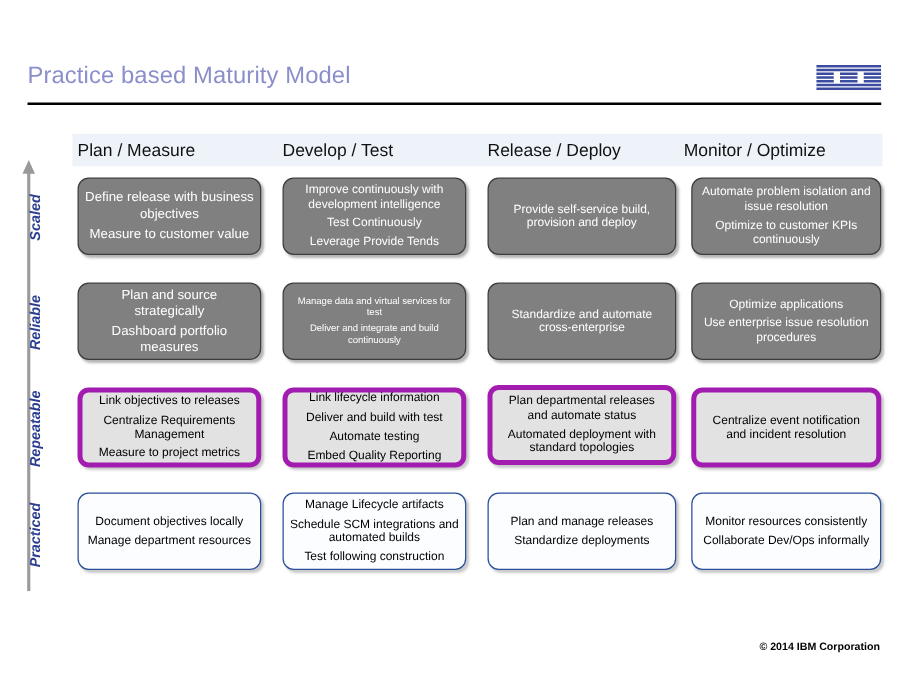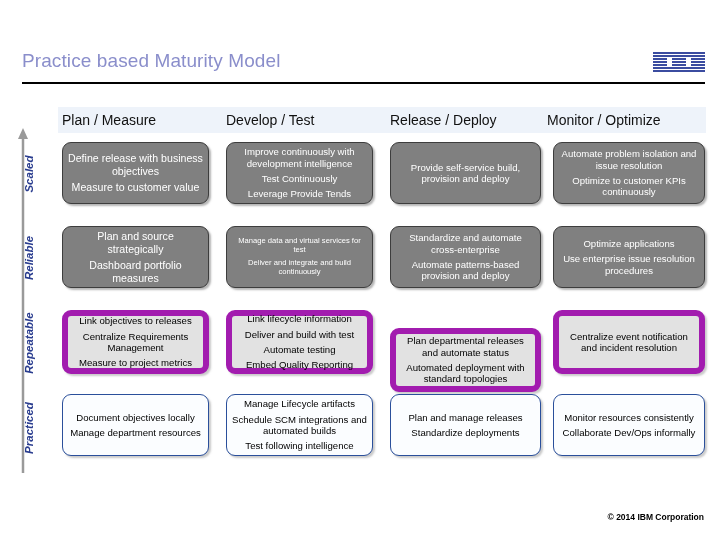--- a/index.html
+++ b/index.html
@@ -101,21 +101,21 @@
 
   
   .tier-scaled, .tier-reliable {
     background: #808080;
     border: 1px solid #3d3d3d;
     color: #ffffff;
     box-shadow: 2px 2px 2px rgba(120,120,120,0.55);
   }
   .tier-repeatable {
     background: #e2e2e2;
-    border: 6px solid #a21caf;
+    border: 4px solid #a21caf;
     color: #000000;
     box-shadow: 2px 2px 2px rgba(150,150,150,0.5);
   }
   .tier-practiced {
     background: #fbfdff;
     border: 1px solid #2a4f9b;
     color: #000000;
     box-shadow: 2px 2px 2px rgba(150,150,150,0.5);
   }
 
@@ -200,52 +200,51 @@
     <div class="cell tier-reliable fs-11" style="left: 62px; top: 226px; width: 147px; height: 62px;">
       <p>Plan and source strategically</p>
       <p>Dashboard portfolio measures</p>
     </div>
     <div class="cell tier-reliable fs-8" style="left: 226px; top: 226px; width: 147px; height: 62px; text-align: center;">
       <p>Manage data and virtual services for test</p>
       <p>Deliver and integrate and build continuously</p>
     </div>
     <div class="cell tier-reliable fs-10" style="left: 390px; top: 226px; width: 151px; height: 62px;">
       <p>Standardize and automate cross-enterprise</p>
-      <p>Automate patterns-based provision and deploy</p>
     </div>
     <div class="cell tier-reliable fs-10" style="left: 553px; top: 226px; width: 152px; height: 62px;">
       <p>Optimize applications</p>
       <p>Use enterprise issue resolution procedures</p>
     </div>
     <div class="cell tier-repeatable fs-10" style="left: 62px; top: 310px; width: 147px; height: 64px;">
       <p>Link objectives to releases</p>
       <p>Centralize Requirements Management</p>
       <p>Measure to project metrics</p>
     </div>
     <div class="cell tier-repeatable fs-10" style="left: 226px; top: 310px; width: 147px; height: 64px;">
       <p>Link lifecycle information</p>
       <p>Deliver and build with test</p>
       <p>Automate testing</p>
       <p>Embed Quality Reporting</p>
     </div>
-    <div class="cell tier-repeatable fs-10" style="left: 390px; top: 328px; width: 151px; height: 64px;">
+    <div class="cell tier-repeatable fs-10" style="left: 390px; top: 308px; width: 151px; height: 64px;">
       <p>Plan departmental releases and automate status</p>
       <p>Automated deployment with standard topologies</p>
     </div>
     <div class="cell tier-repeatable fs-10" style="left: 553px; top: 310px; width: 152px; height: 64px;">
       <p>Centralize event notification and incident resolution</p>
     </div>
     <div class="cell tier-practiced fs-10" style="left: 62px; top: 394px; width: 147px; height: 62px;">
       <p>Document objectives locally</p>
       <p>Manage department resources</p>
     </div>
     <div class="cell tier-practiced fs-10" style="left: 226px; top: 394px; width: 147px; height: 62px;">
       <p>Manage Lifecycle artifacts</p>
       <p>Schedule SCM integrations and automated builds</p>
-      <p>Test following intelligence</p>
+      <p>Test following construction</p>
     </div>
     <div class="cell tier-practiced fs-10" style="left: 390px; top: 394px; width: 151px; height: 62px;">
       <p>Plan and manage releases</p>
       <p>Standardize deployments</p>
     </div>
     <div class="cell tier-practiced fs-10" style="left: 553px; top: 394px; width: 152px; height: 62px;">
       <p>Monitor resources consistently</p>
       <p>Collaborate Dev/Ops informally</p>
     </div>
   </div>

